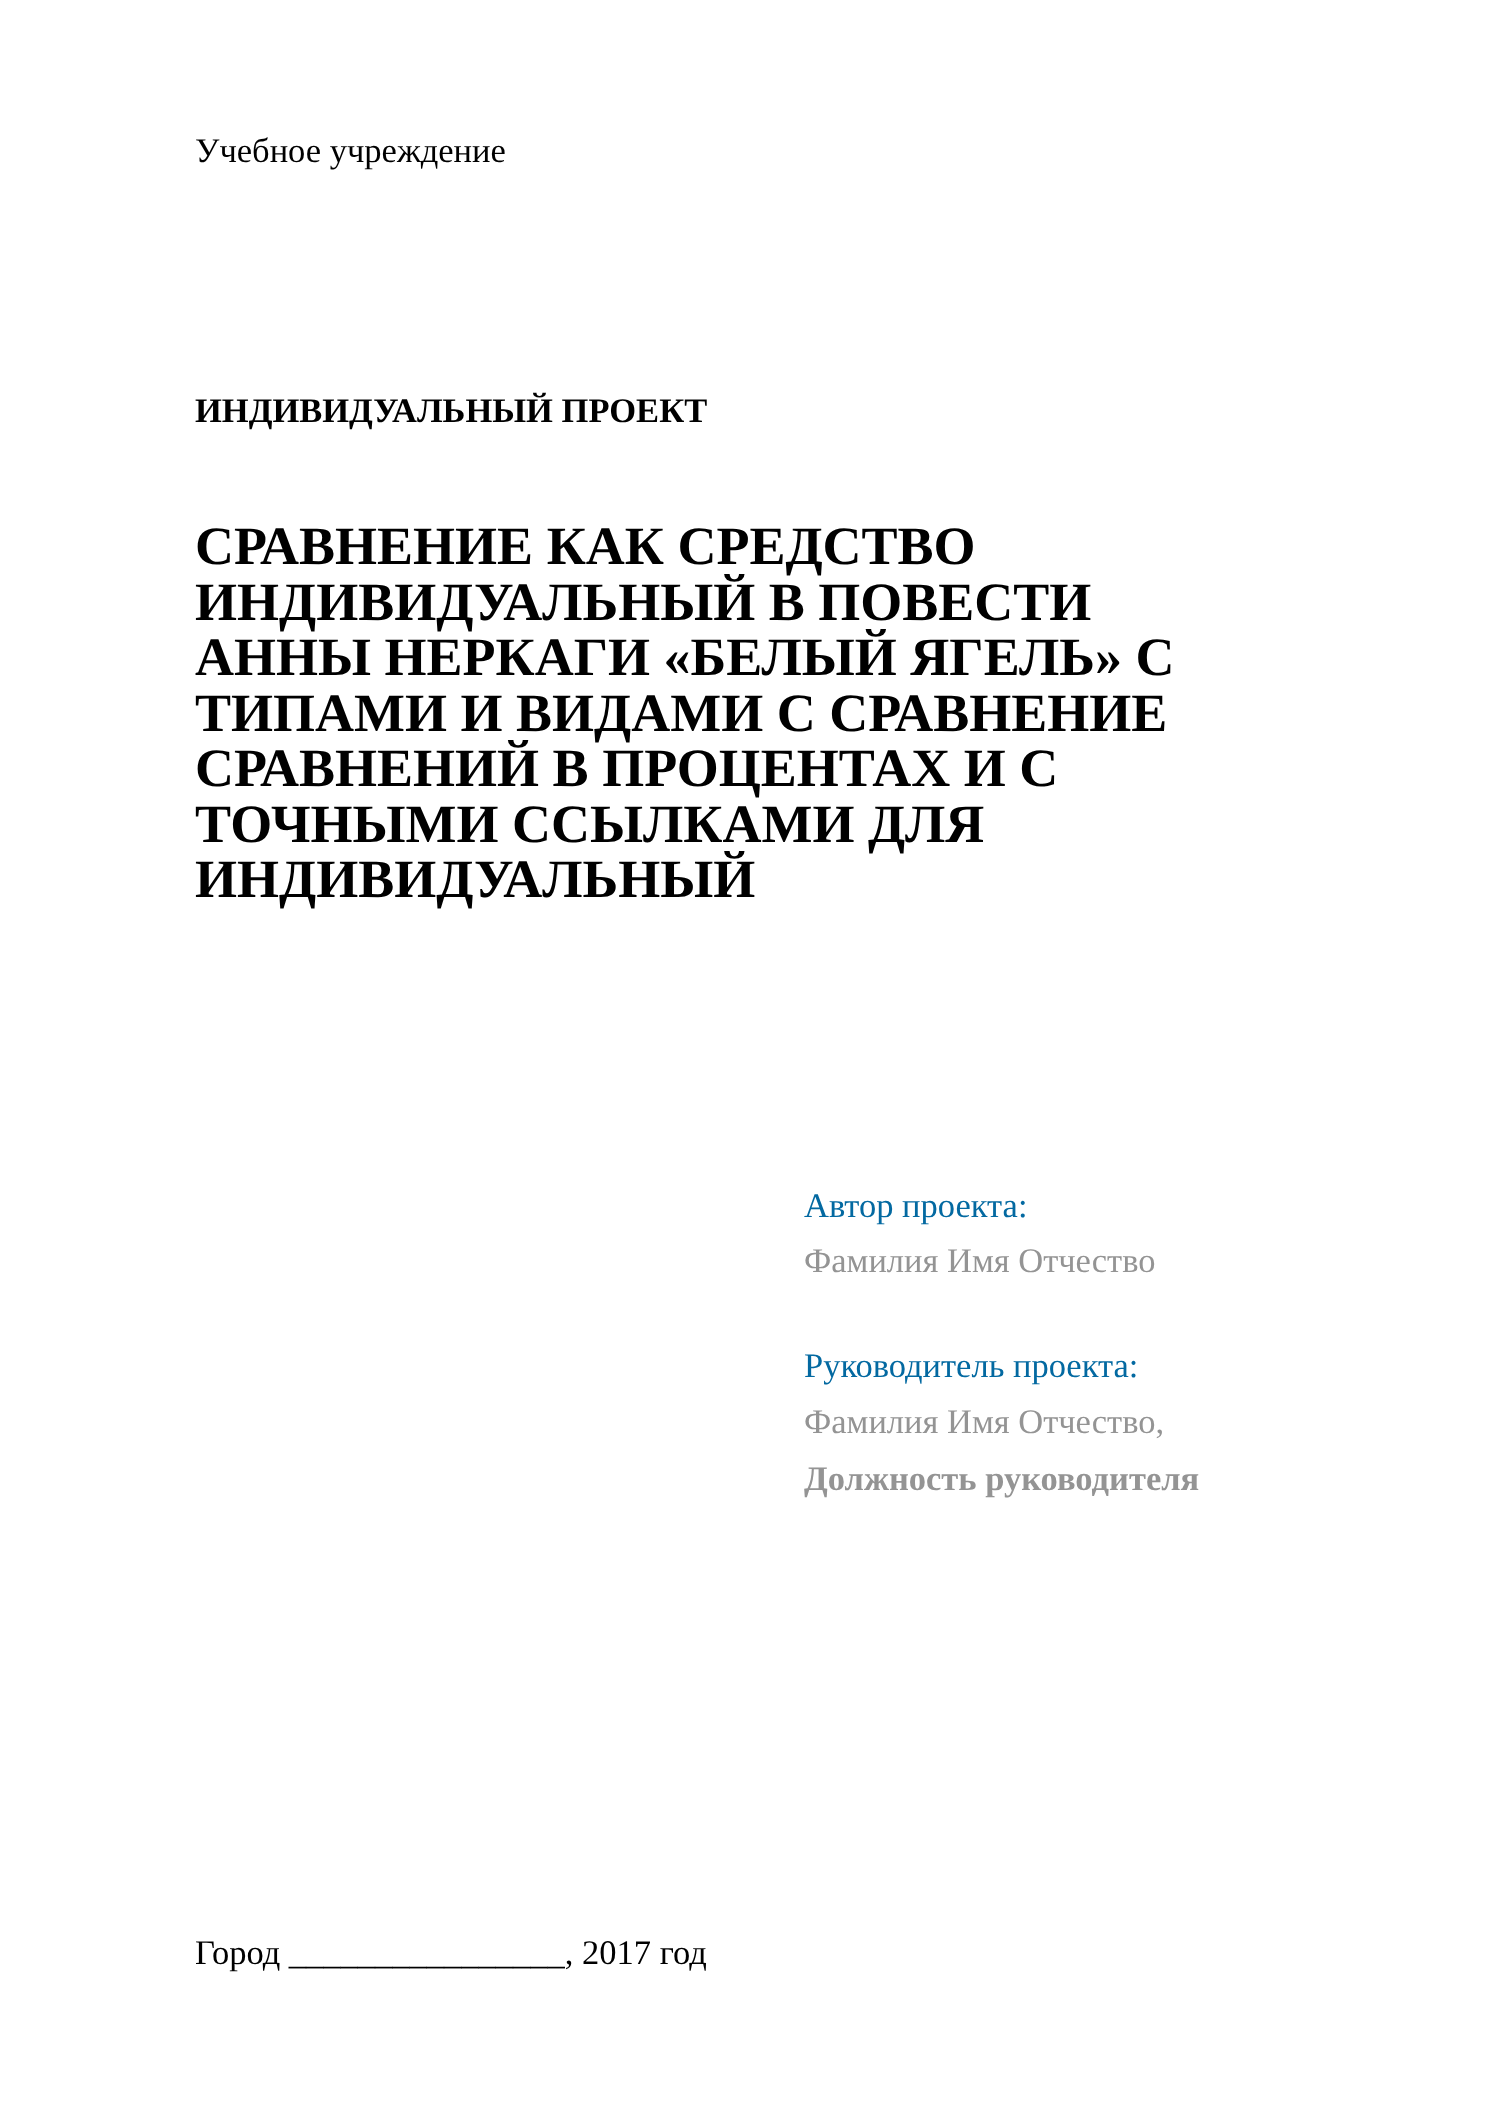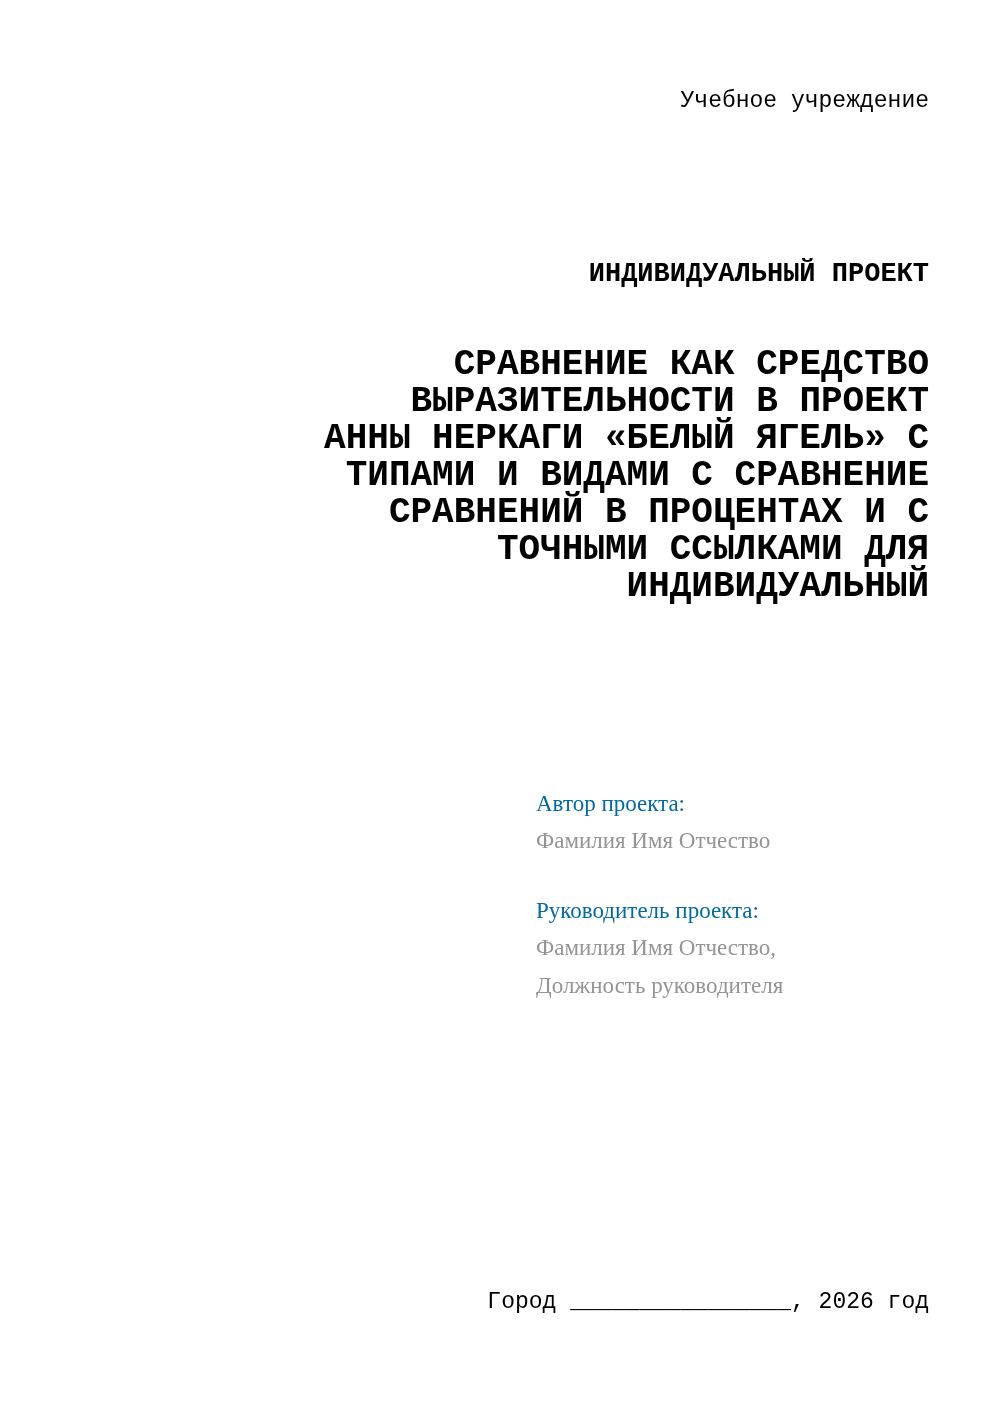--- a/index.html
+++ b/index.html
@@ -13,33 +13,32 @@
     height: 1414px;
     margin: 0 auto;
     background: #ffffff;
     font-family: "Liberation Serif", "DejaVu Serif", serif;
     color: #000000;
     overflow: hidden;
   }
   
   .center-col {
     position: absolute;
-    left: 143px;
+    left: 130px;
     width: 786px;
-    text-align: right;
-    font-family: Liberation Mono, monospace;
+    text-align: left;
   }
   .institution {
     top: 86px;
     font-size: 23px;
     line-height: 30px;
   }
   .project-type {
     top: 259px;
-    font-size: 27px;
+    font-size: 23px;
     line-height: 30px;
     font-weight: bold;
   }
   .doc-title {
     top: 346px;
     font-size: 36px;
     line-height: 37px;
     font-weight: bold;
   }
   .credit-line {
@@ -48,51 +47,51 @@
     font-size: 23px;
     line-height: 30px;
     white-space: nowrap;
   }
   .credit-label { color: #0369a1; }
   .credit-placeholder { color: #949494; }
   .author-label        { top: 789px; }
   .author-name         { top: 826px; text-align: right; }
   .supervisor-label    { top: 896px; }
   .supervisor-name     { top: 933px; }
-  .supervisor-position { top: 971px; }
+  .supervisor-position { top: 971px; font-weight: bold; }
   .footer-line {
     top: 1287px;
     font-size: 23px;
     line-height: 30px;
   }
 </style>
 </head>
 <body>
 
 <div class="page">
 
   <div class="center-col institution">Учебное учреждение</div>
 
   <div class="center-col project-type">ИНДИВИДУАЛЬНЫЙ ПРОЕКТ</div>
 
   <div class="center-col doc-title">
     <div>СРАВНЕНИЕ КАК СРЕДСТВО</div>
-    <div>ВЫРАЗИТЕЛЬНОСТИ В ПРОЕКТ</div>
+    <div>ИНДИВИДУАЛЬНЫЙ В ПОВЕСТИ</div>
     <div>АННЫ НЕРКАГИ «БЕЛЫЙ ЯГЕЛЬ» С</div>
     <div>ТИПАМИ И ВИДАМИ С СРАВНЕНИЕ</div>
     <div>СРАВНЕНИЙ В ПРОЦЕНТАХ И С</div>
     <div>ТОЧНЫМИ ССЫЛКАМИ ДЛЯ</div>
     <div>ИНДИВИДУАЛЬНЫЙ</div>
   </div>
 
   <div class="credit-line credit-label author-label">Автор проекта:</div>
 
   <div class="credit-line credit-placeholder author-name">Фамилия Имя Отчество</div>
 
   <div class="credit-line credit-label supervisor-label">Руководитель проекта:</div>
 
   <div class="credit-line credit-placeholder supervisor-name">Фамилия Имя Отчество,</div>
 
   <div class="credit-line credit-placeholder supervisor-position">Должность руководителя</div>
 
-  <div class="center-col footer-line">Город ________________, 2026 год</div>
+  <div class="center-col footer-line">Город ________________, 2017 год</div>
 
 </div>
 
 </body></html>

